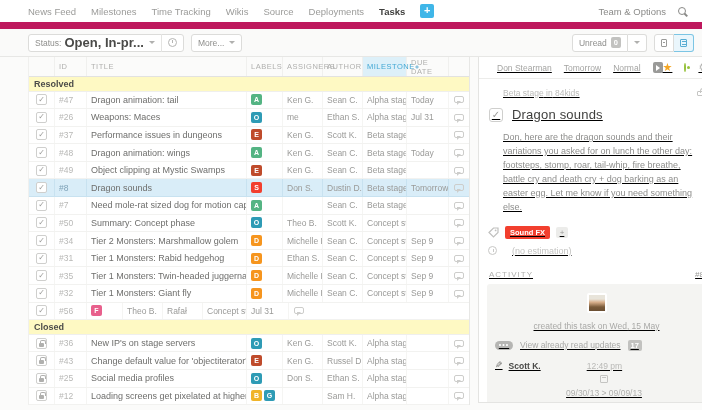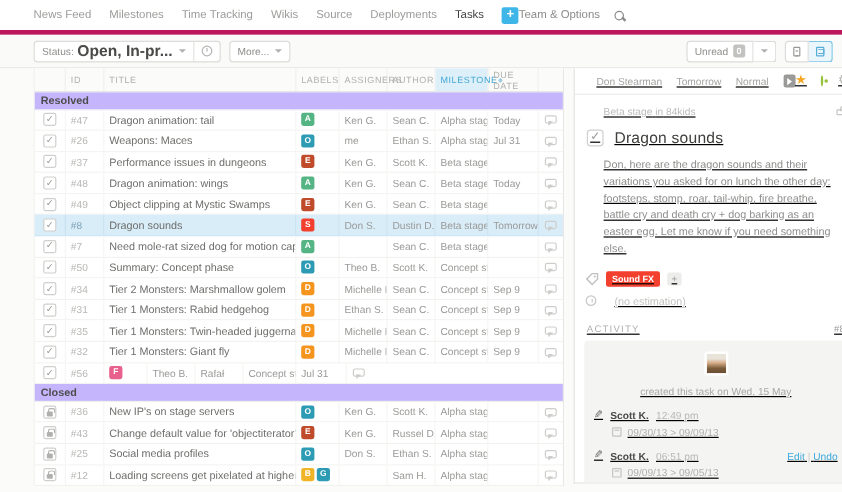--- a/index.html
+++ b/index.html
@@ -1,23 +1,23 @@
 <!DOCTYPE html>
 <html><head>
 <meta charset="utf-8">
 <style>
   * { margin:0; padding:0; box-sizing:border-box; }
   body { font-family:"Liberation Sans", sans-serif; background:#fff; }
   .app { width:702px; height:410px; overflow:hidden; position:relative; background:#fbfbfa; }
 
   
-  .topnav { height:29px; background:#fff; border-bottom:4px solid #be185d; display:flex; align-items:center; justify-content:flex-start; padding:0 16px 0 28px; }
+  .topnav { height:29px; background:#fff; border-bottom:7px solid #be185d; display:flex; align-items:center; justify-content:space-between; padding:0 16px 0 28px; }
   .nav-left { display:flex; align-items:center; gap:15px; }
   .nav-item { font-size:9.5px; color:#9b9b99; cursor:pointer; white-space:nowrap; }
-  .nav-item.active { color:#3f3f3d; font-weight:normal; }
+  .nav-item.active { color:#3f3f3d; font-weight:bold; }
   .plus-btn { width:14px; height:14px; background:#3fb6e8; border-radius:2px; color:#fff; font-size:11px; line-height:13px; text-align:center; font-weight:bold; cursor:pointer; }
   .nav-right { display:flex; align-items:center; gap:12px; }
   .nav-right .label { font-size:9.5px; color:#8a8a88; }
   .i-search { width:8px; height:8px; border:1.5px solid #8a8a88; border-radius:50%; position:relative; display:inline-block; }
   .i-search::after { content:""; position:absolute; width:4px; height:1.5px; background:#8a8a88; transform:rotate(45deg); right:-3px; bottom:-1px; }
 
   
   .strip { height:28px; background:#fafaf9; border-bottom:1px solid #e7e7e5; display:flex; align-items:center; justify-content:space-between; padding:0 8px 0 28px; }
   .strip-left, .strip-right { display:flex; align-items:center; gap:7px; }
   .btn { background:#fff; border:1px solid #dcdcda; border-radius:3px; height:18px; display:flex; align-items:center; font-size:8.5px; color:#8e8e8c; padding:0 6px; cursor:pointer; }
@@ -51,21 +51,21 @@
   .c-assign { width:40px; }
   .c-author { width:40px; }
   .c-mile { width:44px; }
   .c-due { width:42px; }
   .c-comment { width:20px; border-right:none !important; justify-content:center; }
   .t-head .c-mile.hl { background:#ddf0f9; color:#44a8d4; justify-content:space-between; }
   .i-sort { display:inline-flex; flex-direction:column; gap:1px; }
   .i-sort i { width:0; height:0; border:2.5px solid transparent; display:block; }
   .i-sort i.up { border-bottom-color:#8fc3dd; margin-bottom:-1px; }
   .i-sort i.dn { border-top-color:#8fc3dd; }
-  .t-section { height:14.5px; background:#c4b5fd; border-bottom:1px solid #efefed; font-size:9px; font-weight:bold; color:#4c4c4a; display:flex; align-items:center; padding-left:5px; }
+  .t-section { height:14.5px; background:#fef9c3; border-bottom:1px solid #efefed; font-size:9px; font-weight:bold; color:#4c4c4a; display:flex; align-items:center; padding-left:5px; }
   .t-row { display:flex; height:17.6px; border-bottom:1px solid #f2f2f0; align-items:stretch; background:#fff; cursor:pointer; }
   .t-row .c { display:flex; align-items:center; border-right:1px solid #f5f5f3; padding:0 4px; font-size:8.5px; color:#9a9a98; white-space:nowrap; overflow:hidden; }
   .t-row .c-title { color:#6e6e6c; font-size:9px; }
   .t-row .c-id { color:#b8b8b6; }
   .t-row.selected, .t-row.selected .c { background:#d9edf8; border-color:#c8e2f0; }
   .t-row.selected .c-id { color:#7fa3b8; }
   .cbx { width:11px; height:11px; border:1px solid #cfcfcd; border-radius:2px; background:#fff; display:flex; align-items:center; justify-content:center; font-size:8px; color:#9a9a98; line-height:1; }
   .i-lock-s { width:5px; height:4px; background:#b0b0ae; position:relative; margin-top:3px; border-radius:1px; }
   .i-lock-s::before { content:""; position:absolute; left:0.5px; top:-3px; width:4px; height:3px; border:1px solid #b0b0ae; border-bottom:none; border-radius:2px 2px 0 0; }
   .chip { width:11px; height:11px; border-radius:2px; color:#fff; font-size:7px; font-weight:bold; display:inline-flex; align-items:center; justify-content:center; margin-right:2px; }
@@ -107,24 +107,24 @@
   .act-created { display:flex; align-items:center; gap:8px;flex-direction:column; }
   .avatar-lg { width:20px; height:20px; border:2px solid #fff; border-radius:2px; background:linear-gradient(180deg,#e8e4da 0%,#e8e4da 25%,#d9b08c 45%,#7a5b3a 75%,#6b4f33 100%); }
   .act-created .txt, .act-read .txt { font-size:8.5px; color:#a8a8a6; }
   .act-read { display:flex; align-items:center; gap:7px; margin-top:9px; }
   .dots-pill { width:18px; height:9px; background:#b5b5b3; border-radius:5px; color:#fff; font-size:7px; letter-spacing:1px; text-align:center; line-height:8px; cursor:pointer; }
   .act-read .badge { background:#c2c2c0; color:#fff; font-size:7.5px; border-radius:2px; padding:1px 3px; font-weight:bold; }
   .act-ev { margin-top:10px; }
   .act-ev .l1 { display:flex; align-items:center; gap:6px; }
   .i-pencil { font-size:9px; color:#6a6a68; line-height:1; transform:scaleX(-1); }
   .act-ev b { font-size:8.5px; color:#4a4a48; }
-  .act-ev .time { font-size:8.5px; color:#b8b8b6; }
+  .act-ev .time { font-size:8.5px; color:#b8b8b6;margin-left:40px; }
   .act-ev .links { margin-left:auto; font-size:8.5px; color:#c9c9c7; }
   .act-ev .links a { color:#3fa9dc; text-decoration:none; cursor:pointer; }
-  .act-ev .l2 { display:flex; align-items:center; gap:5px; margin:4px 0 0 15px; font-size:8.5px; color:#b0b0ae; }
+  .act-ev .l2 { display:flex; align-items:center; gap:5px; margin:4px 0 0 15px; font-size:8.5px; color:#b0b0ae;flex-direction:column; }
   .i-cal { width:8px; height:8px; border:1px solid #c4c4c2; border-radius:1px; position:relative; }
   .i-cal::before { content:""; position:absolute; left:1px; right:1px; top:1.5px; height:1px; background:#c4c4c2; }
   .i-tag { display:inline-block; }
 </style>
 </head>
 <body>
 
 <div class="app">
 
   <header class="topnav">
@@ -555,20 +555,25 @@
         <div class="d-act-head">
           <span>ACTIVITY</span>
           <span class="num">#8</span>
         </div>
 
         <div class="act-box">
           <div class="act-created">
             <span class="avatar-lg"></span>
             <span class="txt">created this task on Wed, 15 May</span>
           </div>
+          <div class="act-read">
+            <span class="dots-pill">•••</span>
+            <span class="txt">View already read updates</span>
+            <span class="badge">17</span>
+          </div>
           <div>
               <div class="act-ev">
                 <div class="l1">
                   <span class="i-pencil">✎</span>
                   <b>Scott K.</b>
                   <span class="time">12:49 pm</span>
                 </div>
                 <div class="l2">
                   <span class="i-cal"></span>
                   <span class="">09/30/13  &gt;  09/09/13</span>

